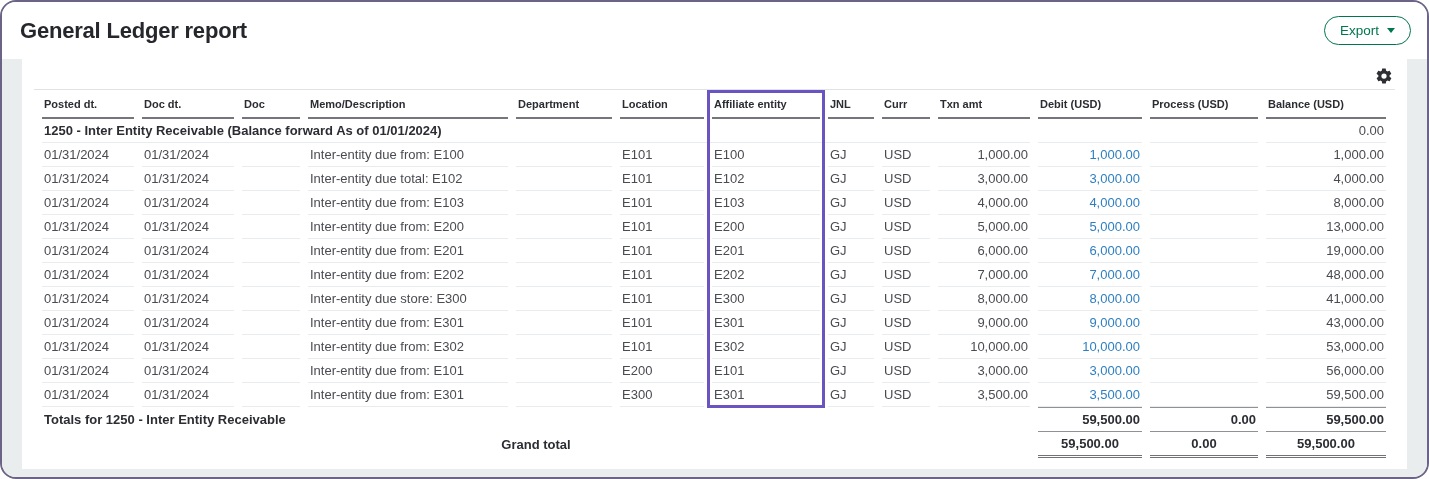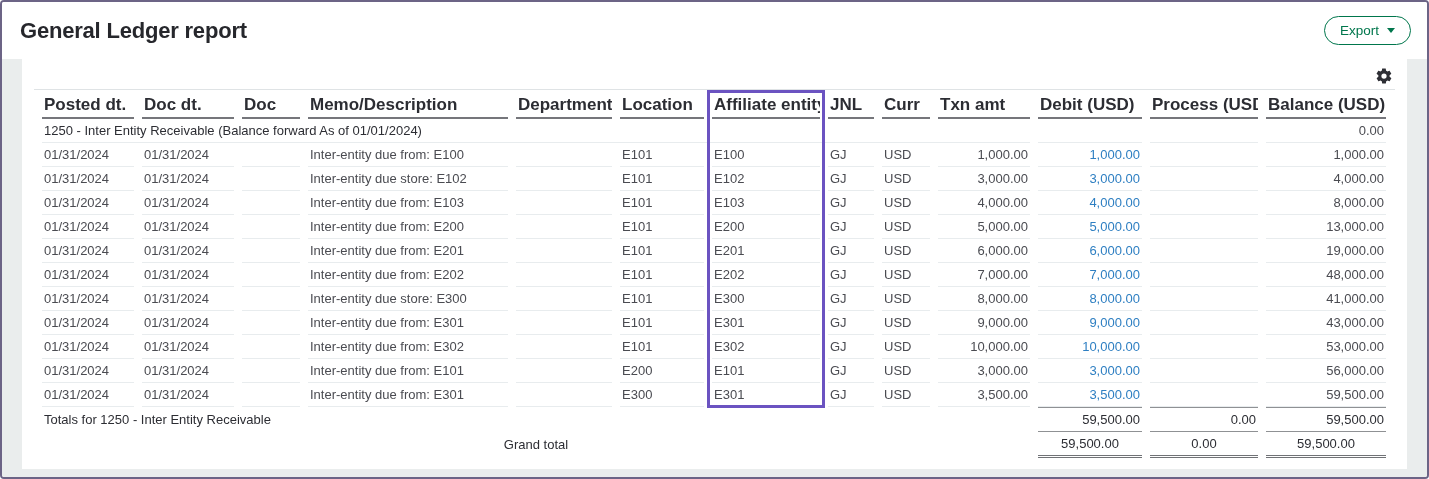--- a/index.html
+++ b/index.html
@@ -1,20 +1,20 @@
 <!DOCTYPE html>
 <html><head>
 <meta charset="utf-8">
 <style>
   * { margin:0; padding:0; box-sizing:border-box; }
   html,body { width:1429px; height:479px; background:#fff; font-family:"Liberation Sans", sans-serif; }
   .page {
     width:1429px; height:479px;
     border:2px solid #6c6486;
-    border-radius:4px;
+    border-radius:16px;
     overflow:hidden;
     background:#fff;
     position:relative;
   }
   
   .topbar {
     height:57px; background:#fff;
     display:flex; align-items:center; justify-content:space-between;
     padding:0 16px 0 18px;
   }
@@ -45,33 +45,33 @@
   }
   .card-toolbar { height:26px; display:flex; justify-content:flex-end; align-items:center; padding-right:2px; }
   .gear { cursor:pointer; display:inline-flex; }
   .table-area { position:relative; border-top:1px solid #dfe3e5; padding-top:2px; }
   table.ledger {
     table-layout:fixed; width:1360px;
     border-collapse:separate; border-spacing:8px 0;
     font-size:13px; color:#4a4b51;
   }
   th {
-    font-size:17px; font-weight:700; color:#2c2d33;
+    font-size:11px; font-weight:700; color:#2c2d33;
     padding:5px 2px; line-height:15px;
     border-bottom:2px solid #75767b;
     text-align:left; white-space:nowrap; overflow:hidden;
   }
   th.num { }
   td {
     padding:4px 2px; line-height:15px;
     border-bottom:1px solid #e8ecee;
     white-space:nowrap; overflow:visible;
   }
   td.num { text-align:right; }
-  tr.group-row td, tr.totals-row td, tr.grand-row td { font-weight:400; color:#2c2d33; }
+  tr.group-row td, tr.totals-row td, tr.grand-row td { font-weight:700; color:#2c2d33; }
   tr.group-row td.num { font-weight:400; color:#4a4b51; }
   .link { color:#2e7fc2; cursor:pointer; }
   tr.totals-row td { border-bottom:none; }
   tr.totals-row td.money { border-top:1px solid #8f9194; }
   tr.grand-row td { border-bottom:none;text-align:center; }
   tr.grand-row td.money { border-top:1px solid #8f9194; border-bottom:3px double #707276; }
   
   .col-highlight {
     position:absolute; left:673px; top:0px;
     width:118px; height:318px;
@@ -158,21 +158,21 @@
                 <td>USD</td>
                 <td class="num">1,000.00</td>
                 <td class="num"><span class="link">1,000.00</span></td>
                 <td class="num"></td>
                 <td class="num">1,000.00</td>
               </tr>
               <tr>
                 <td>01/31/2024</td>
                 <td>01/31/2024</td>
                 <td class="num"></td>
-                <td>Inter-entity due store: E102</td>
+                <td>Inter-entity due total: E102</td>
                 <td></td>
                 <td>E101</td>
                 <td>E102</td>
                 <td>GJ</td>
                 <td>USD</td>
                 <td class="num">3,000.00</td>
                 <td class="num"><span class="link">3,000.00</span></td>
                 <td class="num"></td>
                 <td class="num">4,000.00</td>
               </tr>

